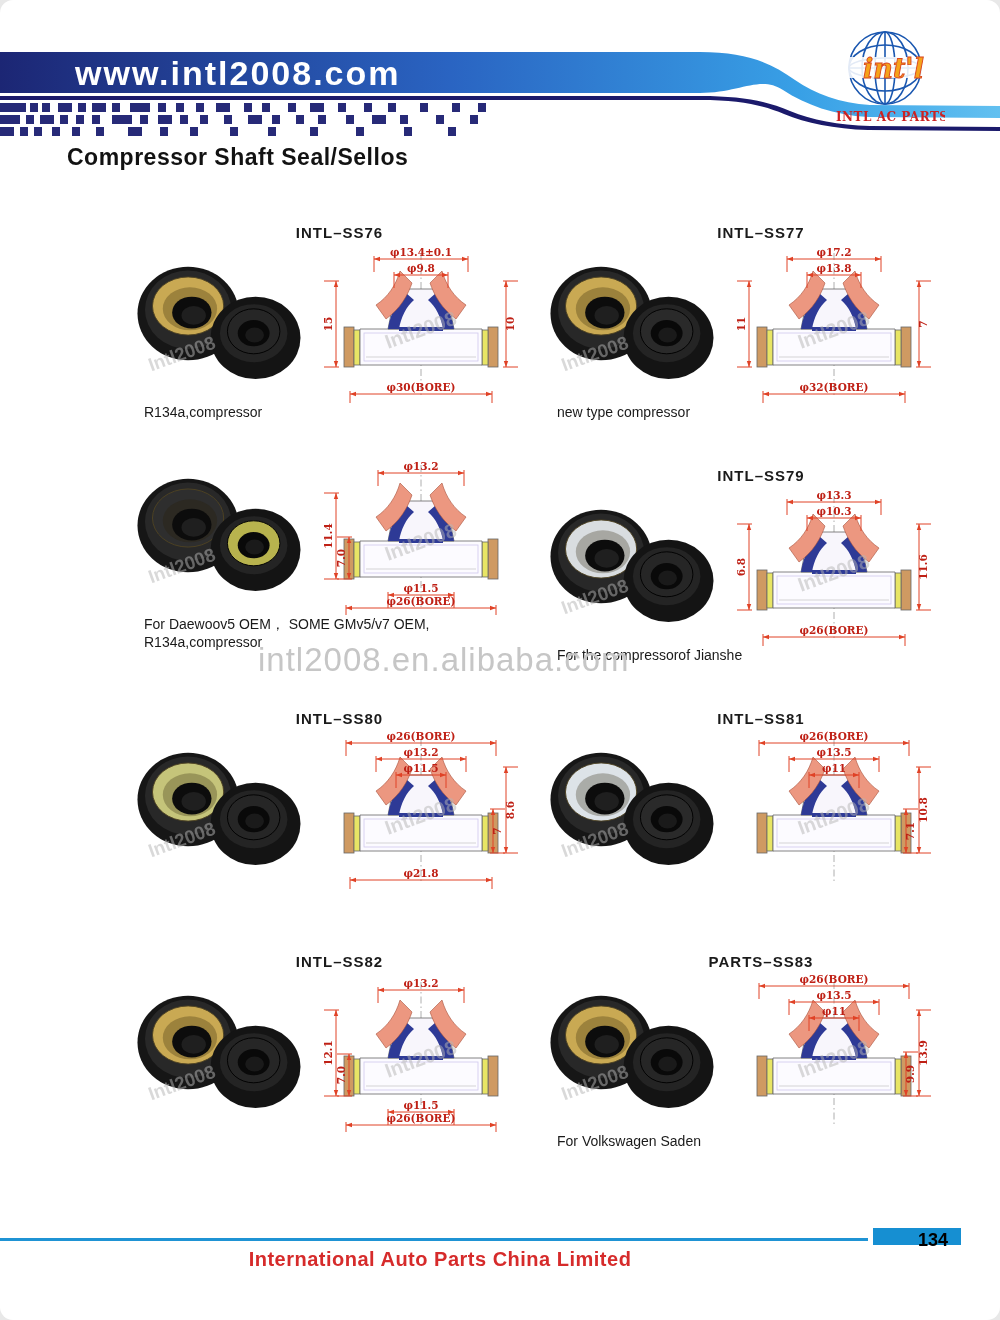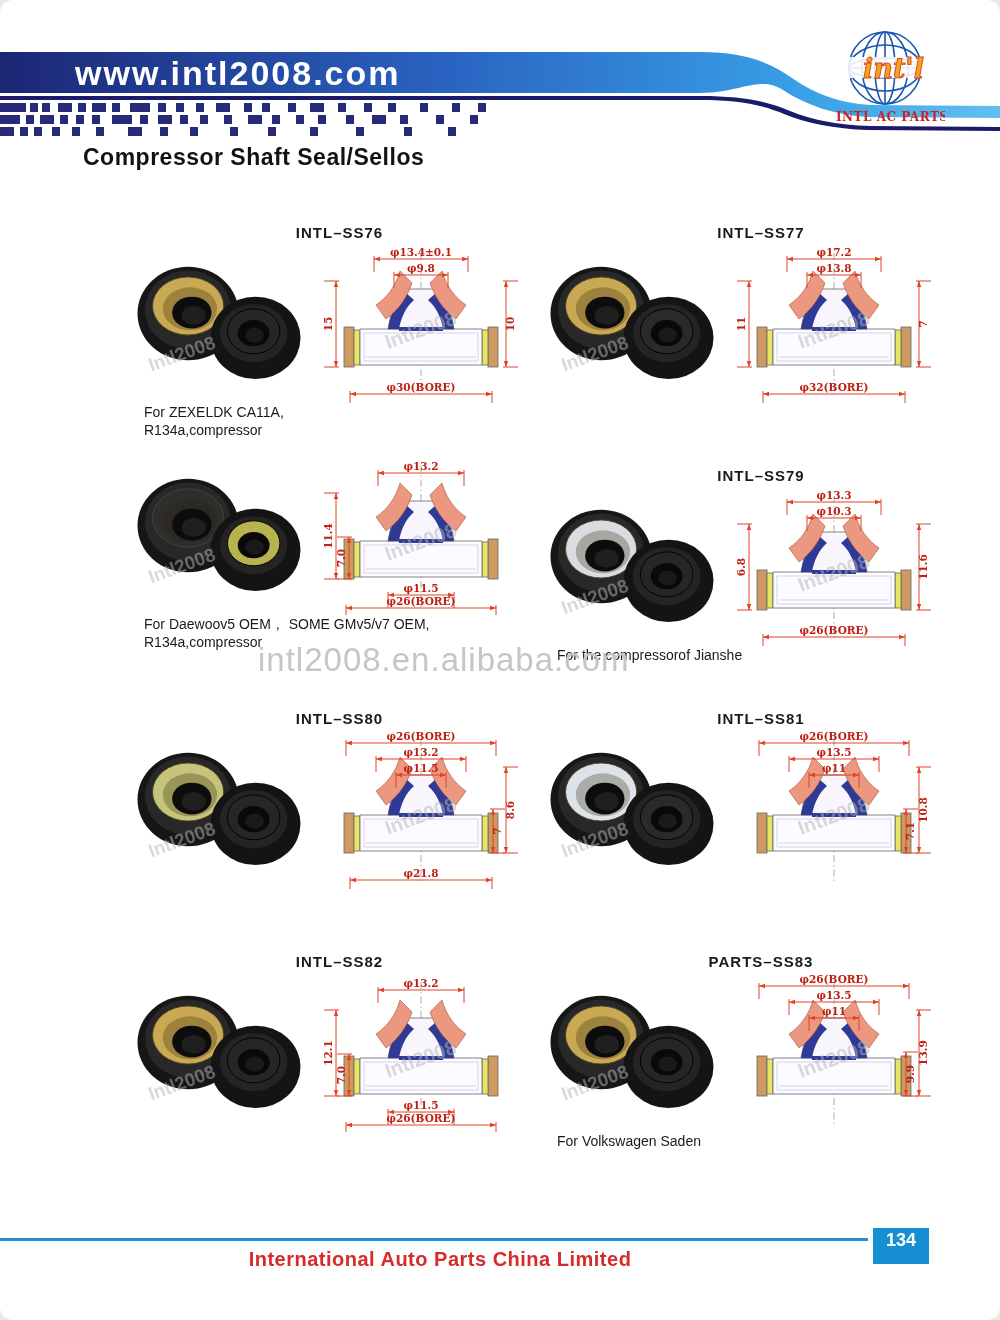--- a/index.html
+++ b/index.html
@@ -5,21 +5,21 @@
   html,body{margin:0;padding:0;background:#e8e8e8;}
   .page{position:relative;width:1000px;height:1320px;background:#ffffff;overflow:hidden;
         font-family:"Liberation Sans",sans-serif;margin:0 auto;border-radius:13px;}
   
   .hdr{position:absolute;left:0;top:0;width:1000px;height:150px;}
   .site-text{font:bold 34px "Liberation Sans",sans-serif;fill:#ffffff;letter-spacing:2px;}
   .logo-intl{font:bold italic 27px "DejaVu Serif",serif;fill:#f5a31a;stroke:#d9441f;stroke-width:0.9px;}
   .logo-sub{font:bold 12px "DejaVu Serif",serif;fill:#cc2222;letter-spacing:0.5px;}
   .globe{stroke:#1a57b0;fill:none;stroke-width:1.6;}
   
-  .title{position:absolute;left:83px;top:144px;font:bold 23px "Liberation Sans",sans-serif;color:#121212;letter-spacing:0.5px;}
+  .title{position:absolute;left:67px;top:144px;font:bold 23px "Liberation Sans",sans-serif;color:#121212;letter-spacing:0.5px;}
   
   .grid{position:absolute;left:85px;top:212px;width:890px;display:grid;
         grid-template-columns:450px 430px;grid-auto-rows:243px;}
   .cell{position:relative;}
   .cell:nth-child(odd){padding-left:45px;}
   .cell:nth-child(even){padding-left:8px;}
   .pn{margin:12px 0 2px 14px;font:bold 15px "Liberation Sans",sans-serif;color:#1a1a1a;letter-spacing:1px;text-align:center;}
   .prod-row{display:flex;align-items:flex-start;}
   .photo{margin-top:16px;}
   .diagram{margin-left:8px;}
@@ -29,22 +29,22 @@
   .dl{stroke:#e04226;stroke-width:1;fill:none;}
   .da{fill:#e04226;stroke:none;}
   .dimt{fill:#bf2015;font:bold 10.5px "DejaVu Serif",serif;}
   .xs{stroke:#666;stroke-width:0.8;}
   .wm{fill:#b5b5b5;opacity:0.5;font:bold 20px "Liberation Sans",sans-serif;}
   
   .center-wm{position:absolute;left:258px;top:641px;font:33px "Liberation Sans",sans-serif;
              color:#c6c6c6;letter-spacing:1px;z-index:6;}
   
   .footer-line{position:absolute;left:0;top:1238px;width:868px;height:3px;background:#1f93d4;}
-  .page-badge{position:absolute;left:873px;top:1228px;width:56px;height:36px;background:#168fd2;
-              color:#ffffff;font:bold 18px "Liberation Sans",sans-serif;text-align:center;line-height:24px;}
+  .page-badge{position:absolute;left:873px;top:1228px;width:56px;height:17px;background:#168fd2;
+              color:#000000;font:bold 18px "Liberation Sans",sans-serif;text-align:center;line-height:24px;padding-left:32px;}
   .footer-co{position:absolute;left:0;top:1248px;width:880px;text-align:center;
              font:bold 20px "Liberation Sans",sans-serif;color:#d62b2b;letter-spacing:0.5px;}
   .bar{position:absolute;background:#272a78;height:9px;}
 </style>
 </head>
 <body>
 
 <div class="page">
 
   <svg class="hdr" viewBox="0 0 1000 150">
@@ -207,21 +207,20 @@
               <line x1="34" y1="148" x2="34" y2="164" class="dl"></line>
               <line x1="176" y1="148" x2="176" y2="164" class="dl"></line>
               <path d="M34,151 l6,-2.2 v4.4 Z" class="da"></path>
               <path d="M176,151 l-6,-2.2 v4.4 Z" class="da"></path>
               <text x="105" y="148" class="dimt" text-anchor="middle">φ30(BORE)</text>
             </g>
           <text class="wm diag-wm" x="68" y="92" transform="rotate(-20 110 88)">Intl2008</text>
         </svg>
       </div>
       <div class="desc">
-          <div>For ZEXELDK CA11A,</div>
           <div>R134a,compressor</div>
         </div>
     </div>
 
     <div class="cell">
       <div class="pn">INTL–SS77</div>
       <div class="prod-row">
         <svg class="photo" width="178" height="124" viewBox="0 0 190 132">
           <g>
             <ellipse cx="62" cy="58" rx="54" ry="50" fill="#161616"></ellipse>
@@ -286,20 +285,21 @@
               <line x1="34" y1="148" x2="34" y2="164" class="dl"></line>
               <line x1="176" y1="148" x2="176" y2="164" class="dl"></line>
               <path d="M34,151 l6,-2.2 v4.4 Z" class="da"></path>
               <path d="M176,151 l-6,-2.2 v4.4 Z" class="da"></path>
               <text x="105" y="148" class="dimt" text-anchor="middle">φ32(BORE)</text>
             </g>
           <text class="wm diag-wm" x="68" y="92" transform="rotate(-20 110 88)">Intl2008</text>
         </svg>
       </div>
       <div class="desc">
+          <div>new type compressor</div>
         </div>
     </div>
 
     <div class="cell">
       <div class="prod-row">
         <svg class="photo" width="178" height="124" viewBox="0 0 190 132">
           <g>
             <ellipse cx="62" cy="58" rx="54" ry="50" fill="#161616"></ellipse>
             <ellipse cx="62" cy="54" rx="46" ry="42" fill="#282828"></ellipse>
             <ellipse class="ring-a" cx="62" cy="50" rx="38" ry="31" stroke="#4e4222" stroke-width="1" fill="#2e2e2e"></ellipse>

